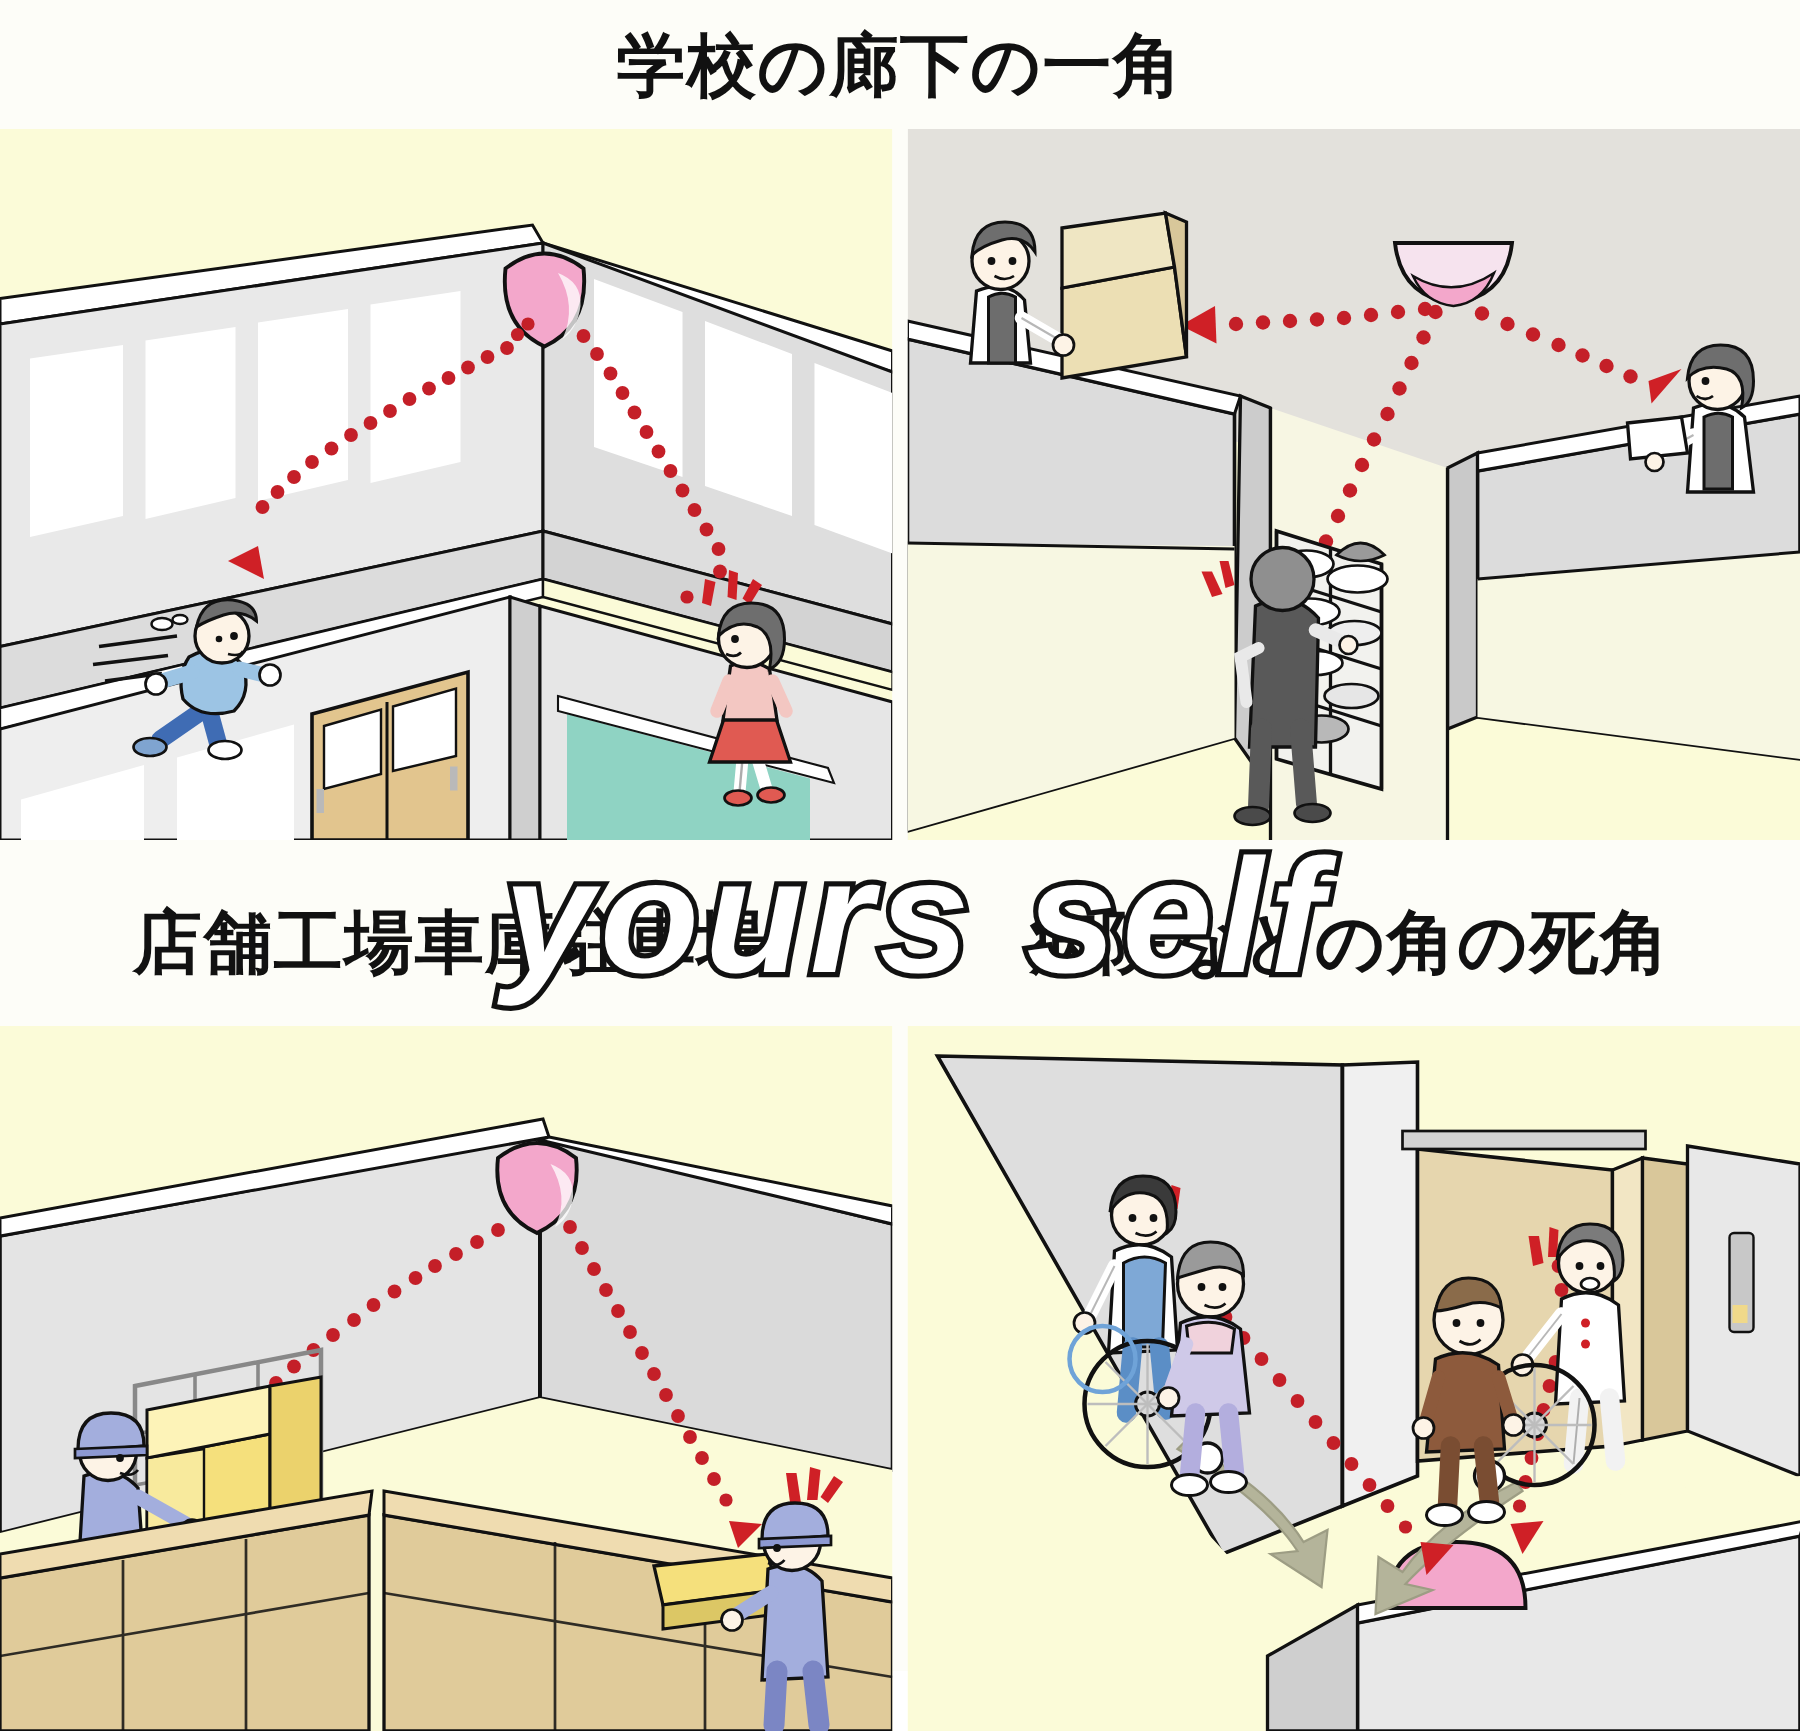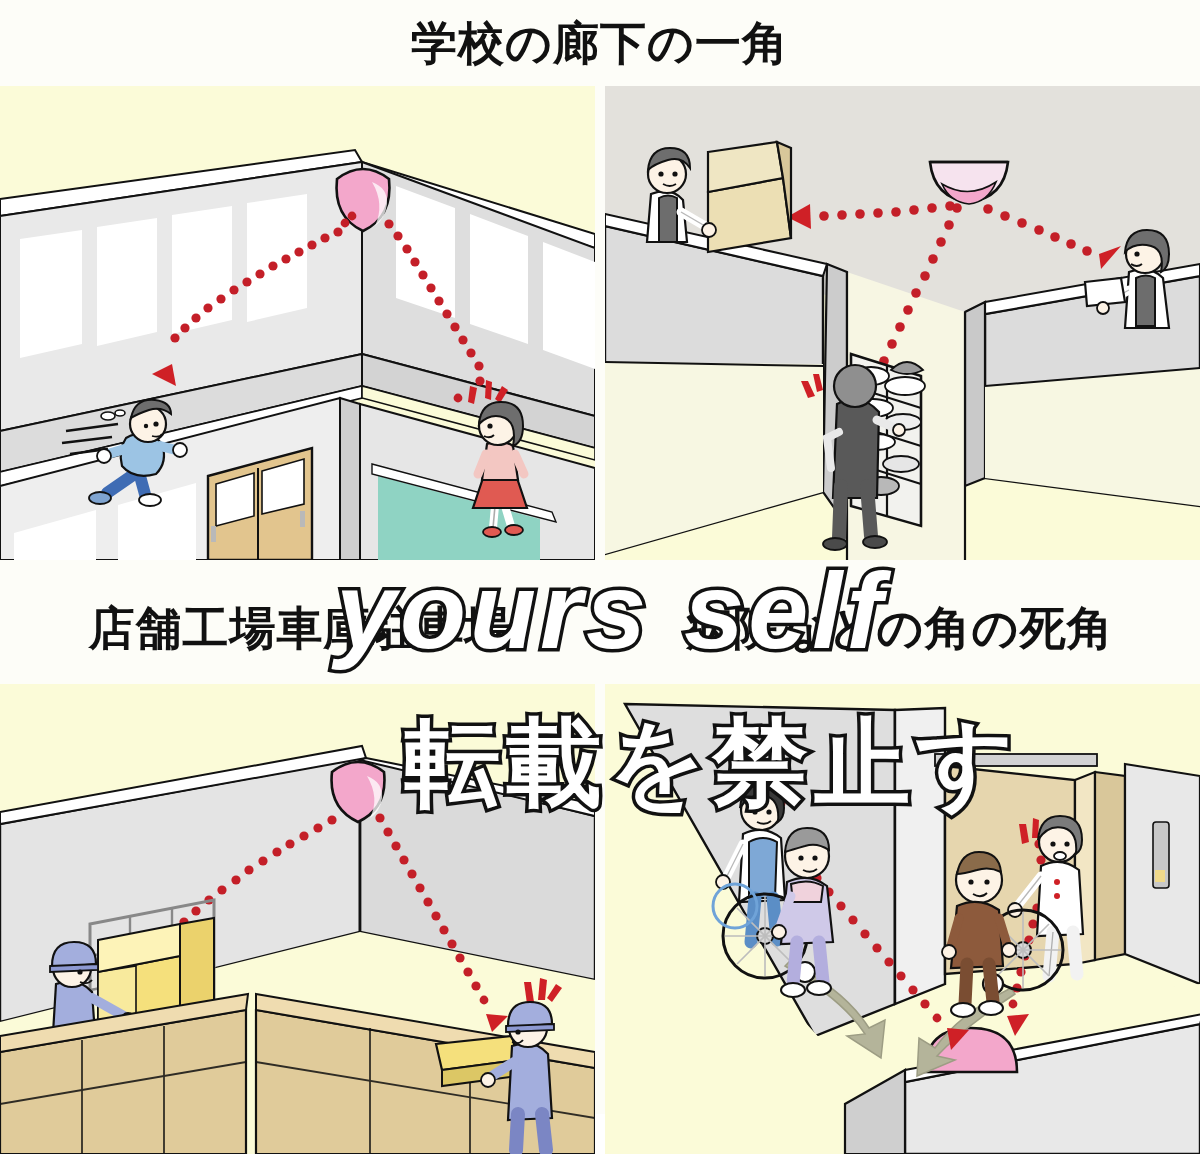--- a/index.html
+++ b/index.html
@@ -607,16 +607,15 @@
         <path d="M362,280 l-2,40" stroke="#7a4d32" stroke-width="13" stroke-linecap="round"></path>
         <path d="M384,280 l4,38" stroke="#7a4d32" stroke-width="13" stroke-linecap="round"></path>
         <ellipse cx="358" cy="326" rx="12" ry="7" fill="#ffffff" stroke="#111" stroke-width="2"></ellipse>
         <ellipse cx="386" cy="324" rx="12" ry="7" fill="#ffffff" stroke="#111" stroke-width="2"></ellipse>
       </g>
     </svg>
   </div>
 
   <div id="watermark">
     <div class="wm" id="wm1">yours self</div>
-    <div class="wm" id="wm2">転載を禁止す</div>
   </div>
 
 </div>
 
 </body></html>

